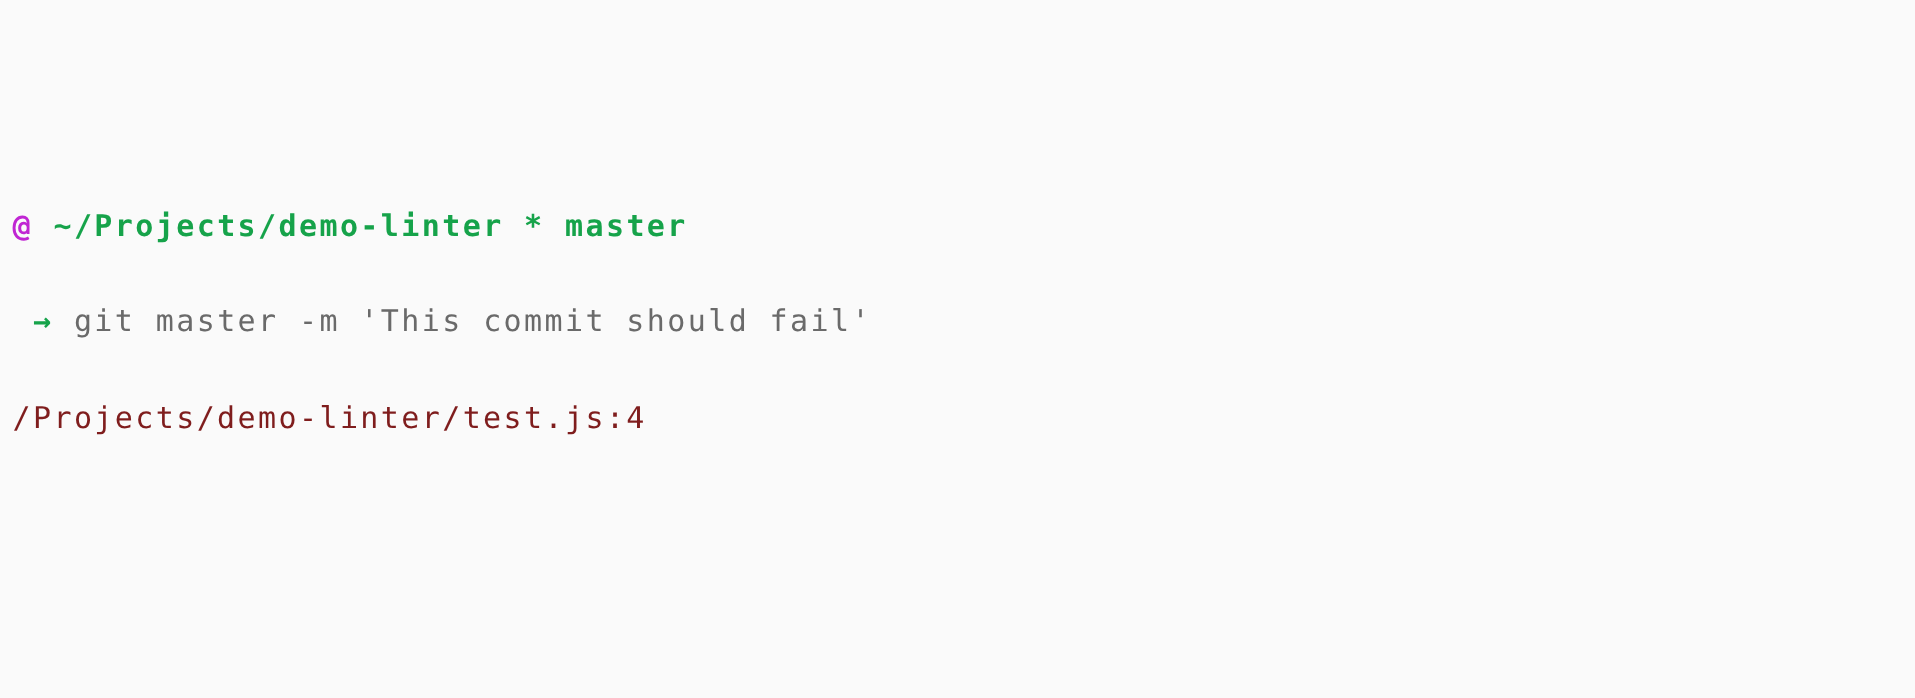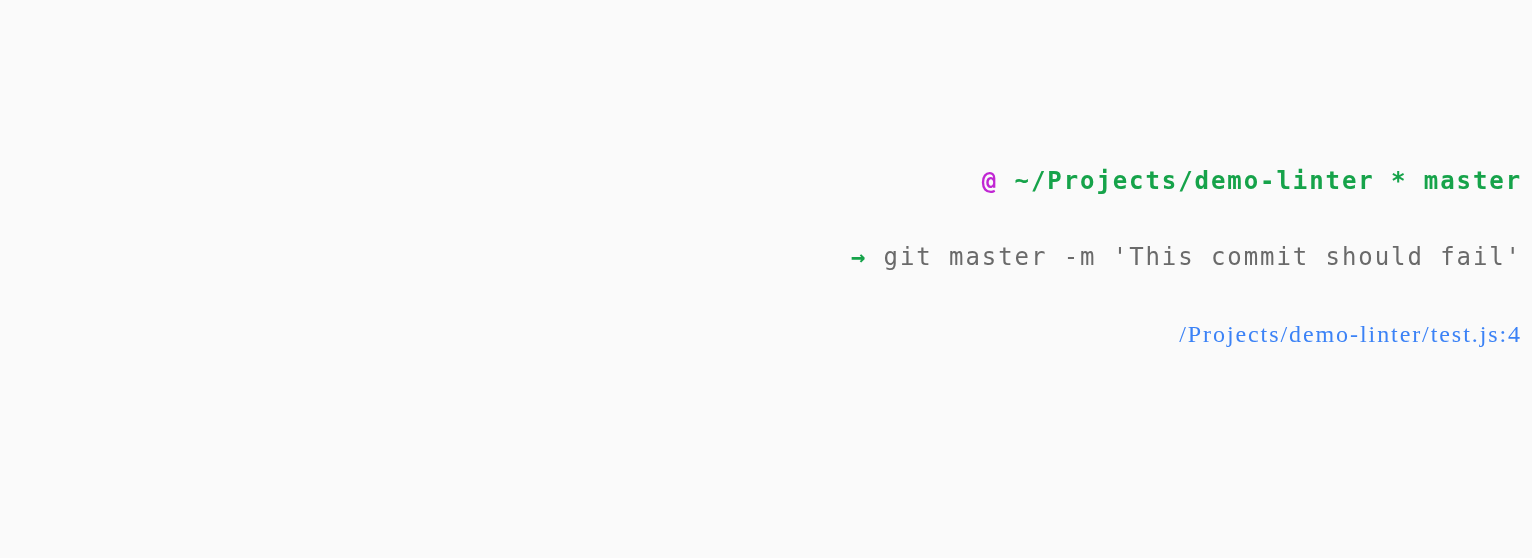--- a/index.html
+++ b/index.html
@@ -12,21 +12,20 @@
       font-family: 'Menlo', 'Consolas', 'DejaVu Sans Mono', monospace;
       font-size: 24px;
       line-height: 1.6;
       letter-spacing: 0.08em;
       color: #6a6a6a;
       padding: 8px 10px;
       white-space: pre;
     }
     .line {
       display: block;
-      text-align: right;
     }
     .at-symbol {
       color: #c026d3;
       font-weight: 600;
     }
     .path-green {
       color: #16a34a;
       font-weight: 600;
     }
     .asterisk {
@@ -38,22 +37,21 @@
       font-weight: 700;
     }
     .arrow {
       color: #16a34a;
       font-weight: 600;
     }
     .cmd {
       color: #6a6a6a;
     }
     .output {
-      color: #3b82f6;
-      font-family: Liberation Serif, serif;
+      color: #7f1d1d;
     }
     .blank {
       height: 1.6em;
     }
   </style>
 </head>
 <body>
 
 
 

